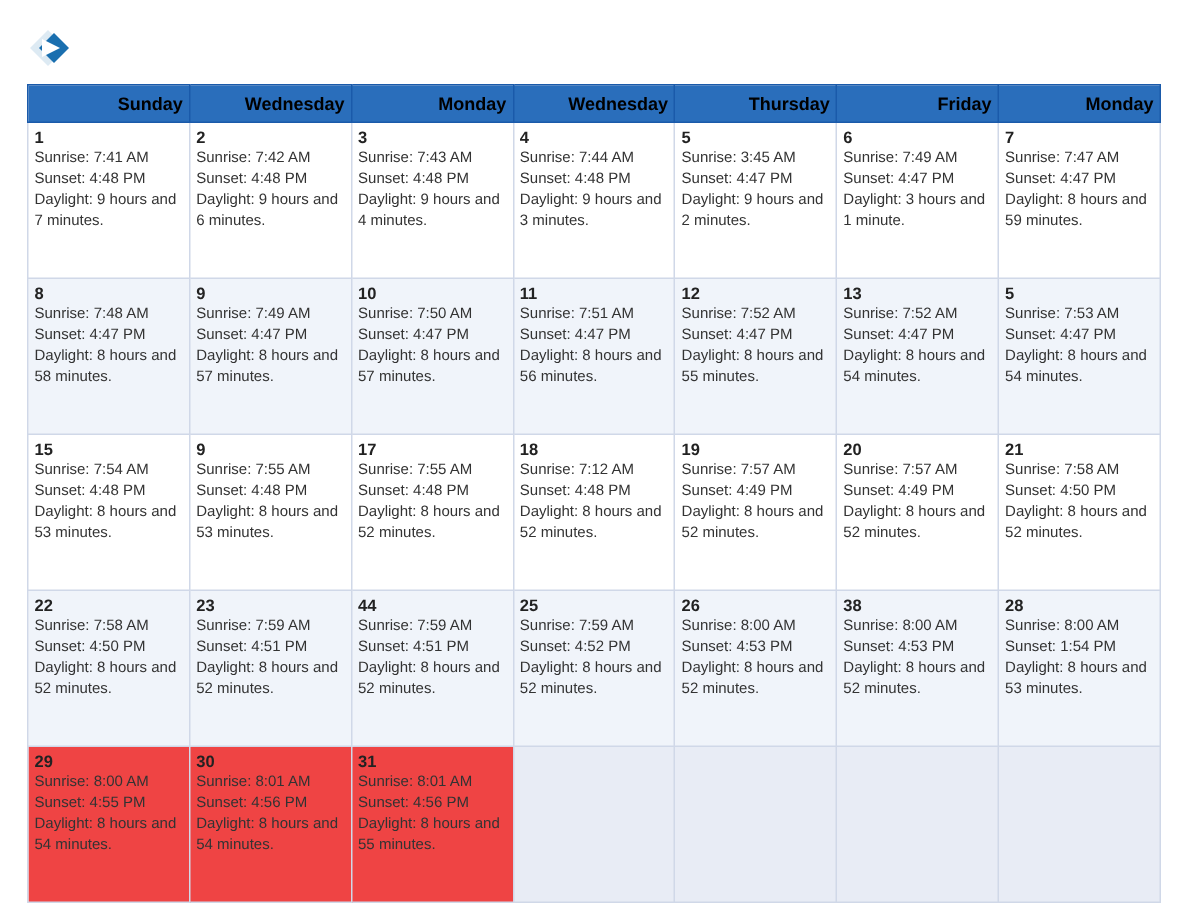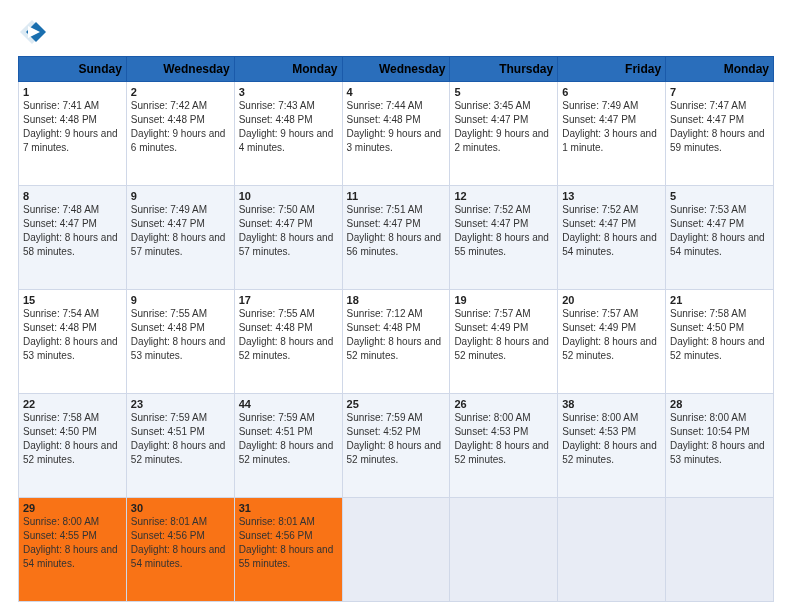--- a/index.html
+++ b/index.html
@@ -75,21 +75,21 @@
       font-size: 8.5px;
       color: #333;
       background: #fff;
       width: calc(100% / 7);
       height: 82px;
     }
     .calendar tr:nth-child(even) td {
       background: #f0f4fa;
     }
     .calendar tr.last-row td {
-      background: #f97316;
+      background: #ef4444;
     }
     .day-num {
       font-size: 11px;
       font-weight: bold;
       color: #222;
       display: block;
       margin-bottom: 1px;
     }
     .day-info {
       font-size: 10px;
@@ -355,21 +355,21 @@
         <div class="day-info">
           <span>Sunrise: 8:00 AM</span><br>
           <span>Sunset: 4:53 PM</span><br>
           <span>Daylight: 8 hours and 52 minutes.</span>
         </div>
       </td>
           <td>
         <span class="day-num">28</span>
         <div class="day-info">
           <span>Sunrise: 8:00 AM</span><br>
-          <span>Sunset: 10:54 PM</span><br>
+          <span>Sunset: 1:54 PM</span><br>
           <span>Daylight: 8 hours and 53 minutes.</span>
         </div>
       </td>
         </tr>
         <tr class="last-row">
           <td>
         <span class="day-num">29</span>
         <div class="day-info">
           <span>Sunrise: 8:00 AM</span><br>
           <span>Sunset: 4:55 PM</span><br>

